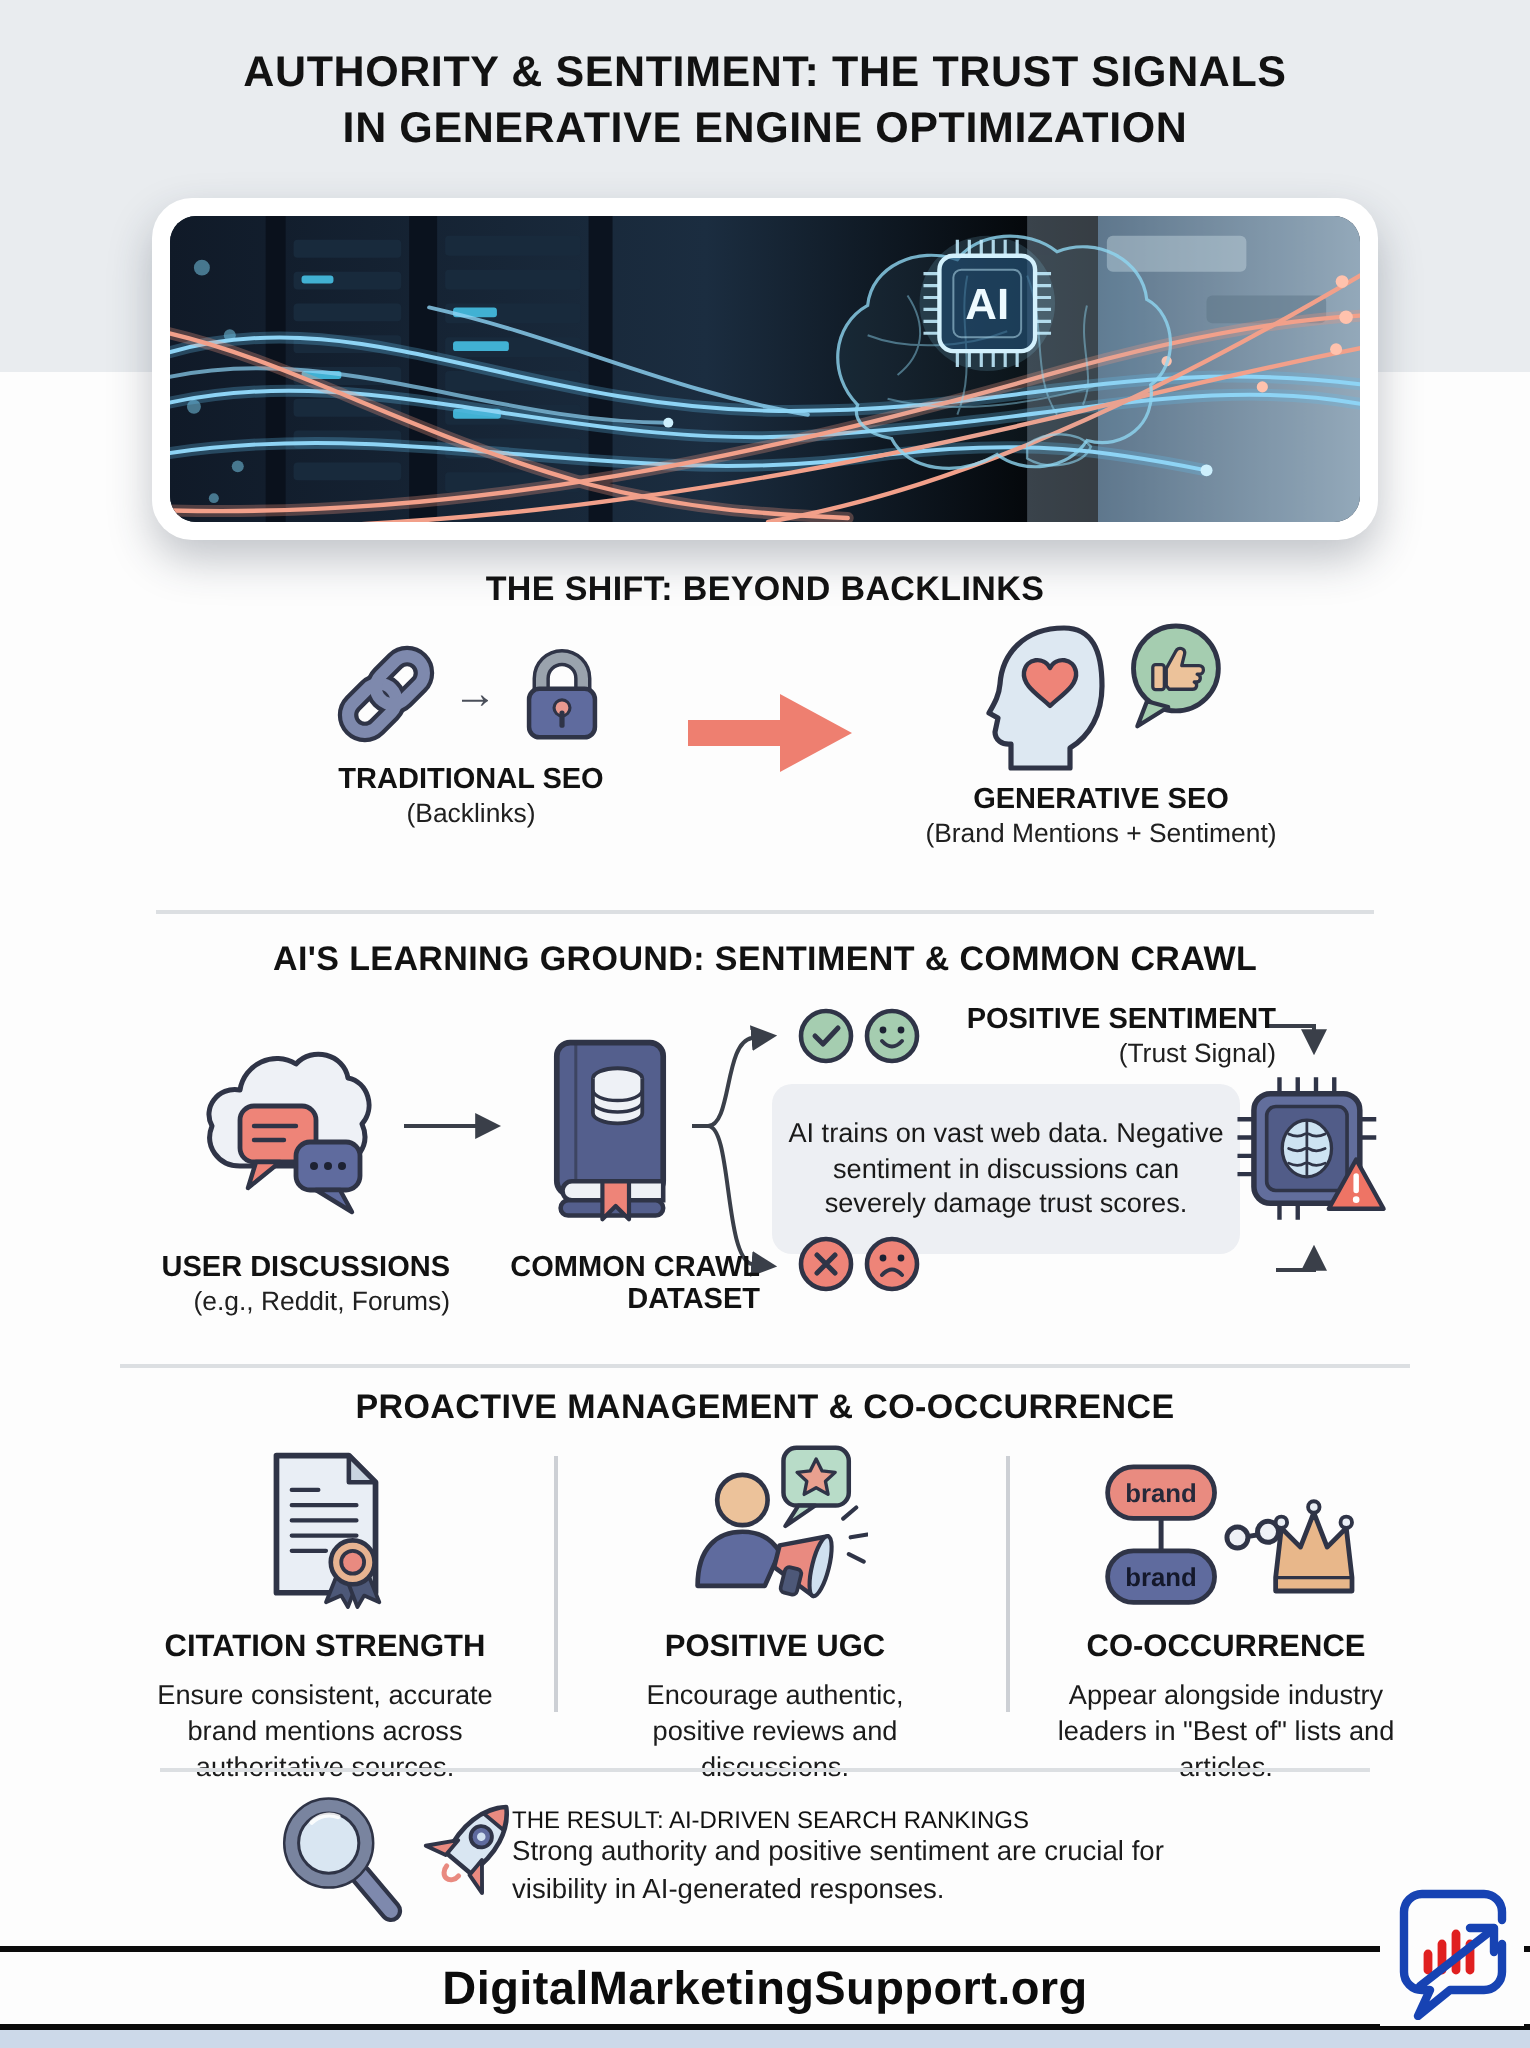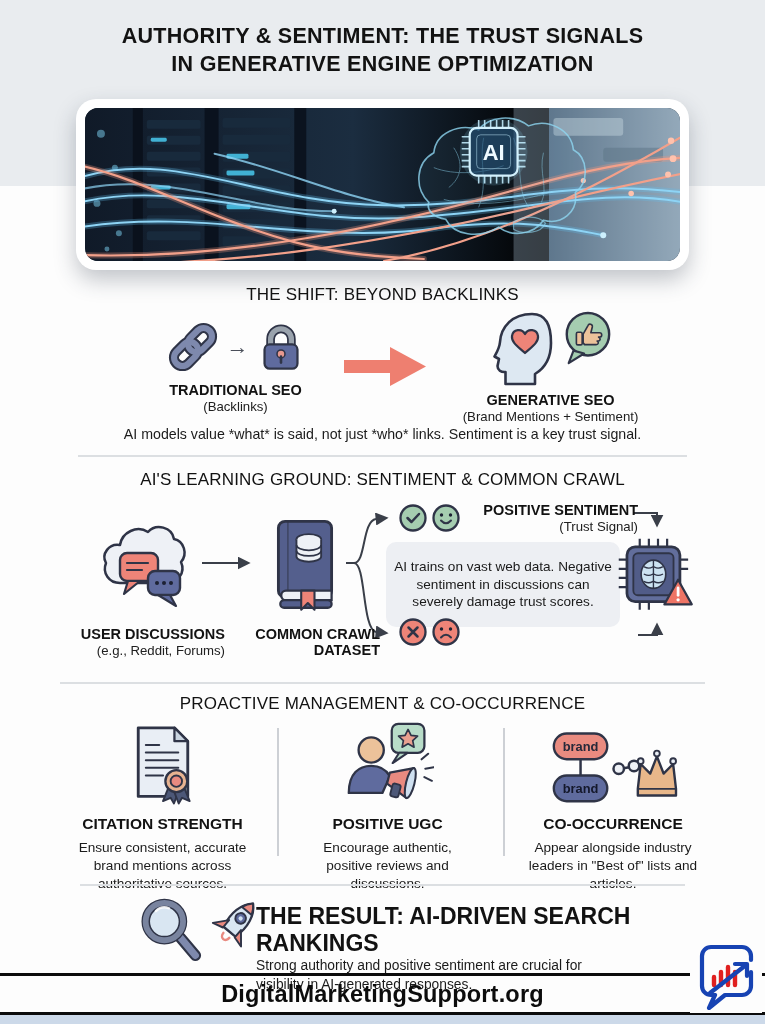--- a/index.html
+++ b/index.html
@@ -7,21 +7,21 @@
   body{width:765px;height:1024px;font-family:"Liberation Sans",sans-serif;background:#ffffff}
   .page{position:relative;width:765px;height:1024px;background:#fdfdfd;overflow:hidden}
   .topband{position:absolute;top:0;left:0;width:765px;height:186px;background:#e9ecef}
 
   .title{position:absolute;top:22px;left:0;width:765px;text-align:center;font-weight:800;font-size:21.5px;line-height:28px;letter-spacing:.3px;color:#121212}
 
   .hero{position:absolute;top:99px;left:76px;width:613px;height:171px;background:#fff;border-radius:20px;box-shadow:0 10px 22px rgba(40,50,70,.28);padding:9px}
   .hero-inner{width:100%;height:100%;border-radius:13px;overflow:hidden;background:#16222f}
   .hero-inner svg{display:block;width:100%;height:100%}
 
-  .sec-heading{position:absolute;left:0;width:765px;text-align:center;font-weight:400;font-size:17px;letter-spacing:.2px;color:#121212}
+  .sec-heading{position:absolute;left:0;width:765px;text-align:center;font-weight:700;font-size:17px;letter-spacing:.2px;color:#121212}
 
   .divider{position:absolute;height:2px;background:#dcdfe2}
   .vdiv{position:absolute;width:2px;background:#cdd0d5}
 
   .group-label{font-weight:800;font-size:14.5px;color:#121212}
   .group-sub{font-size:13.2px;color:#202020;margin-top:1px}
 
   .trad{position:absolute;left:148px;top:318px;width:175px;text-align:center}
   .gen{position:absolute;left:458px;top:310px;width:185px;text-align:center}
   .icon-row{display:flex;align-items:center;justify-content:center;gap:6px}
@@ -35,21 +35,21 @@
   .notebox{position:absolute;left:386px;top:47px;width:234px;background:#edeff3;border-radius:10px;padding:16px 8px;font-size:13.6px;line-height:1.3;text-align:center;color:#1a1a1a}
 
   .proactive{position:absolute;top:722px;left:0;width:765px;height:160px}
   .pcol{position:absolute;text-align:center;top:0}
   .icon-box{height:84px;display:flex;align-items:center;justify-content:center}
   .pcol-title{font-weight:800;font-size:15.5px;margin-top:9px;color:#121212}
   .pcol-body{font-size:13.6px;line-height:1.34;margin-top:6px;color:#1b1b1b}
 
   .result-icons{position:absolute;left:138px;top:894px;display:flex;align-items:flex-start;gap:4px}
   .result-text{position:absolute;left:256px;top:903px;width:400px}
-  .result-title{font-weight:700;font-size:23px;color:#121212}
+  .result-title{font-weight:400;font-size:12px;color:#121212}
   .result-body{font-size:13.8px;line-height:1.35;color:#1b1b1b;margin-top:0;width:352px}
 
   .footline{position:absolute;left:0;width:765px;background:#0b0b0b}
   .site{position:absolute;top:981px;left:0;width:765px;text-align:center;font-weight:800;font-size:23.5px;letter-spacing:.2px;color:#0c0c0c}
   .strip{position:absolute;top:1015px;left:0;width:765px;height:9px;background:#ccd9e9}
   .logo{position:absolute;left:690px;top:937px;width:72px;height:76px;background:#fdfdfd;display:flex;align-items:center;justify-content:center}
 </style>
 </head>
 <body>
 
@@ -221,21 +221,20 @@
         <circle cx="29" cy="25" r="22" fill="#a5cdb0" stroke="#2f3447" stroke-width="2.5"></circle>
         <path d="M14,42 L9,55 L25,45 Z" fill="#a5cdb0" stroke="#2f3447" stroke-width="2.2" stroke-linejoin="round"></path>
         <rect x="17" y="23" width="6" height="13" rx="1.5" fill="#ecc29a" stroke="#2f3447" stroke-width="1.7"></rect>
         <path d="M24,25 l5,-9 c1,-2.5 5,-1.5 4.5,1.5 l-1.5,6 h9 c3,0 3,4.5 0,4.5 h-1 c2.5,0.8 2,4 -0.5,4 h-1 c2,1 1.5,3.8 -1,3.8 h-12 l-1.5,-1.8 z" fill="#ecc29a" stroke="#2f3447" stroke-width="1.7" stroke-linejoin="round"></path>
       </svg>
     </div>
     <div class="group-label" style="margin-top:4px">GENERATIVE SEO</div>
     <div class="group-sub">(Brand Mentions + Sentiment)</div>
   </div>
 
-  <div class="shift-caption">AI models value *what* is said, not just *who* links. Sentiment is a key trust signal.</div>
 
   <div class="divider" style="top:455px;left:78px;width:609px"></div>
 
   <div class="sec-heading" style="top:470px">AI'S LEARNING GROUND: SENTIMENT &amp; COMMON CRAWL</div>
 
   <div class="learn">
 
     <svg width="765" height="192" viewBox="0 0 765 192" style="position:absolute;left:0;top:0">
       <defs>
         <marker id="arr" viewBox="0 0 10 10" refX="8" refY="5" markerWidth="6.5" markerHeight="6.5" orient="auto-start-reverse">

